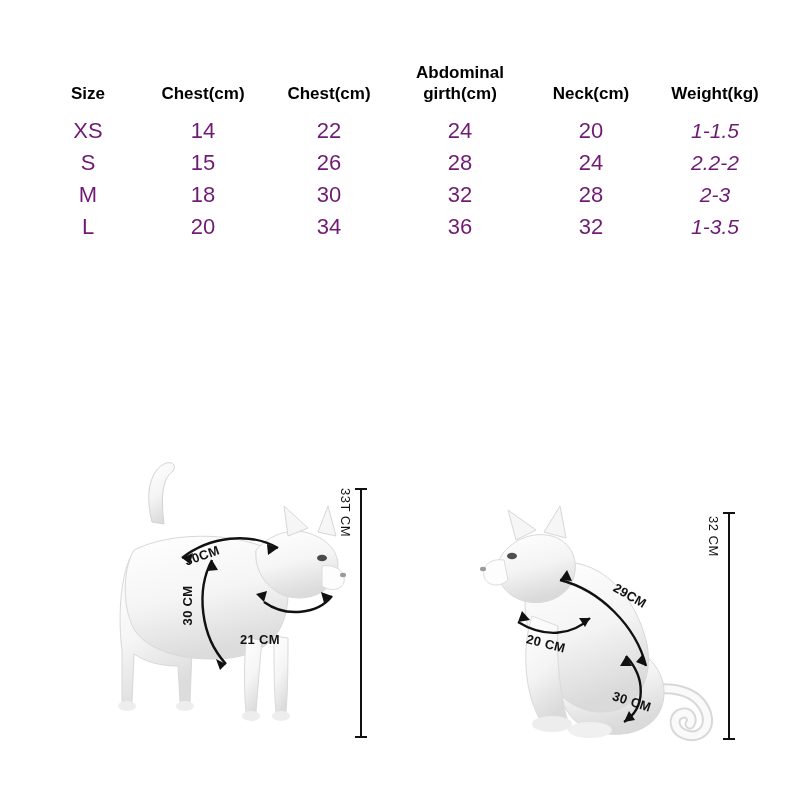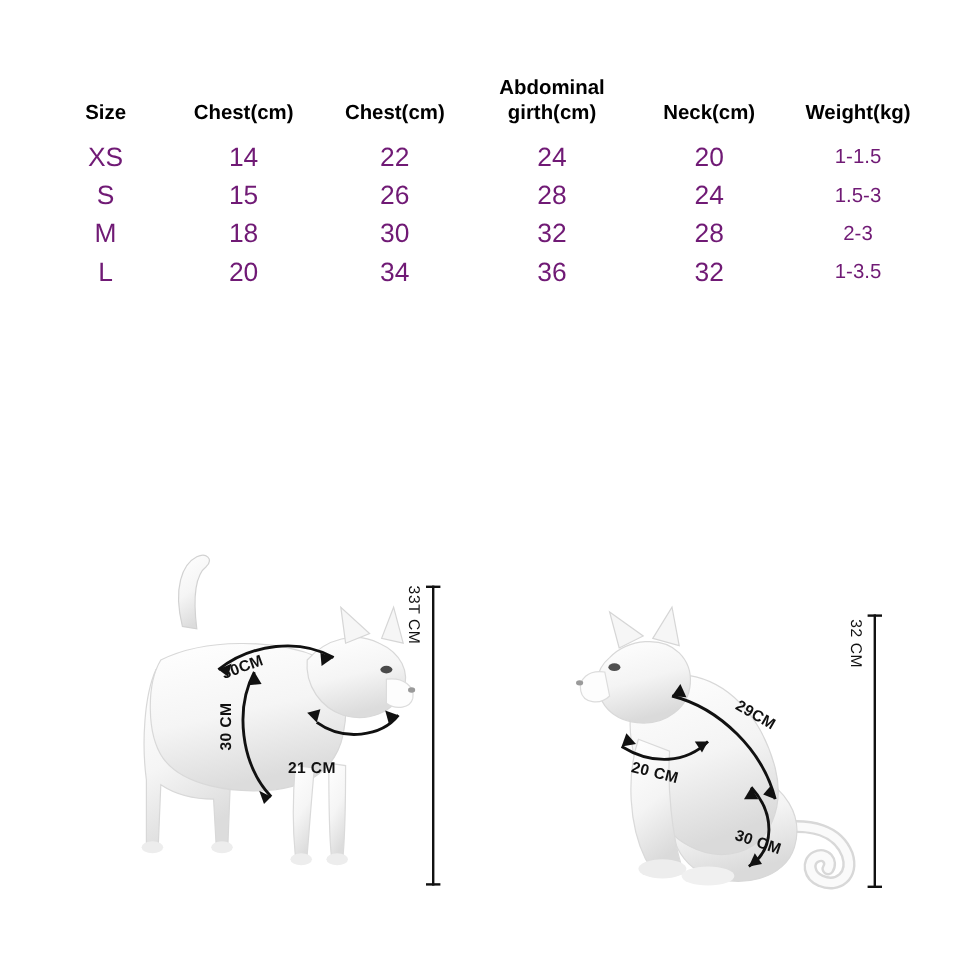--- a/index.html
+++ b/index.html
@@ -38,21 +38,22 @@
     text-align: center;
     font-size: 22px;
     padding: 3px 0;
     color: #701a75;
     font-weight: 400;
   }
   .size-table td.col-size {
     font-size: 22px;
   }
   .size-table td.col-weight {
-    font-size: 17px;
+    font-size: 21px;
+    font-style: italic;
   }
   .col-w-size    { width: 104px; }
   .col-w-neck    { width: 126px; }
   .col-w-chest   { width: 126px; }
   .col-w-abdomen { width: 136px; }
   .col-w-back    { width: 126px; }
   .col-w-weight  { width: 122px; }
 
   
   .illustrations {
@@ -143,21 +144,21 @@
       <td>24</td>
       <td>20</td>
       <td class="col-weight">1-1.5</td>
     </tr>
     <tr>
       <td class="col-size">S</td>
       <td>15</td>
       <td>26</td>
       <td>28</td>
       <td>24</td>
-      <td class="col-weight">1.5-3</td>
+      <td class="col-weight">2.2-2</td>
     </tr>
     <tr>
       <td class="col-size">M</td>
       <td>18</td>
       <td>30</td>
       <td>32</td>
       <td>28</td>
       <td class="col-weight">2-3</td>
     </tr>
     <tr>

